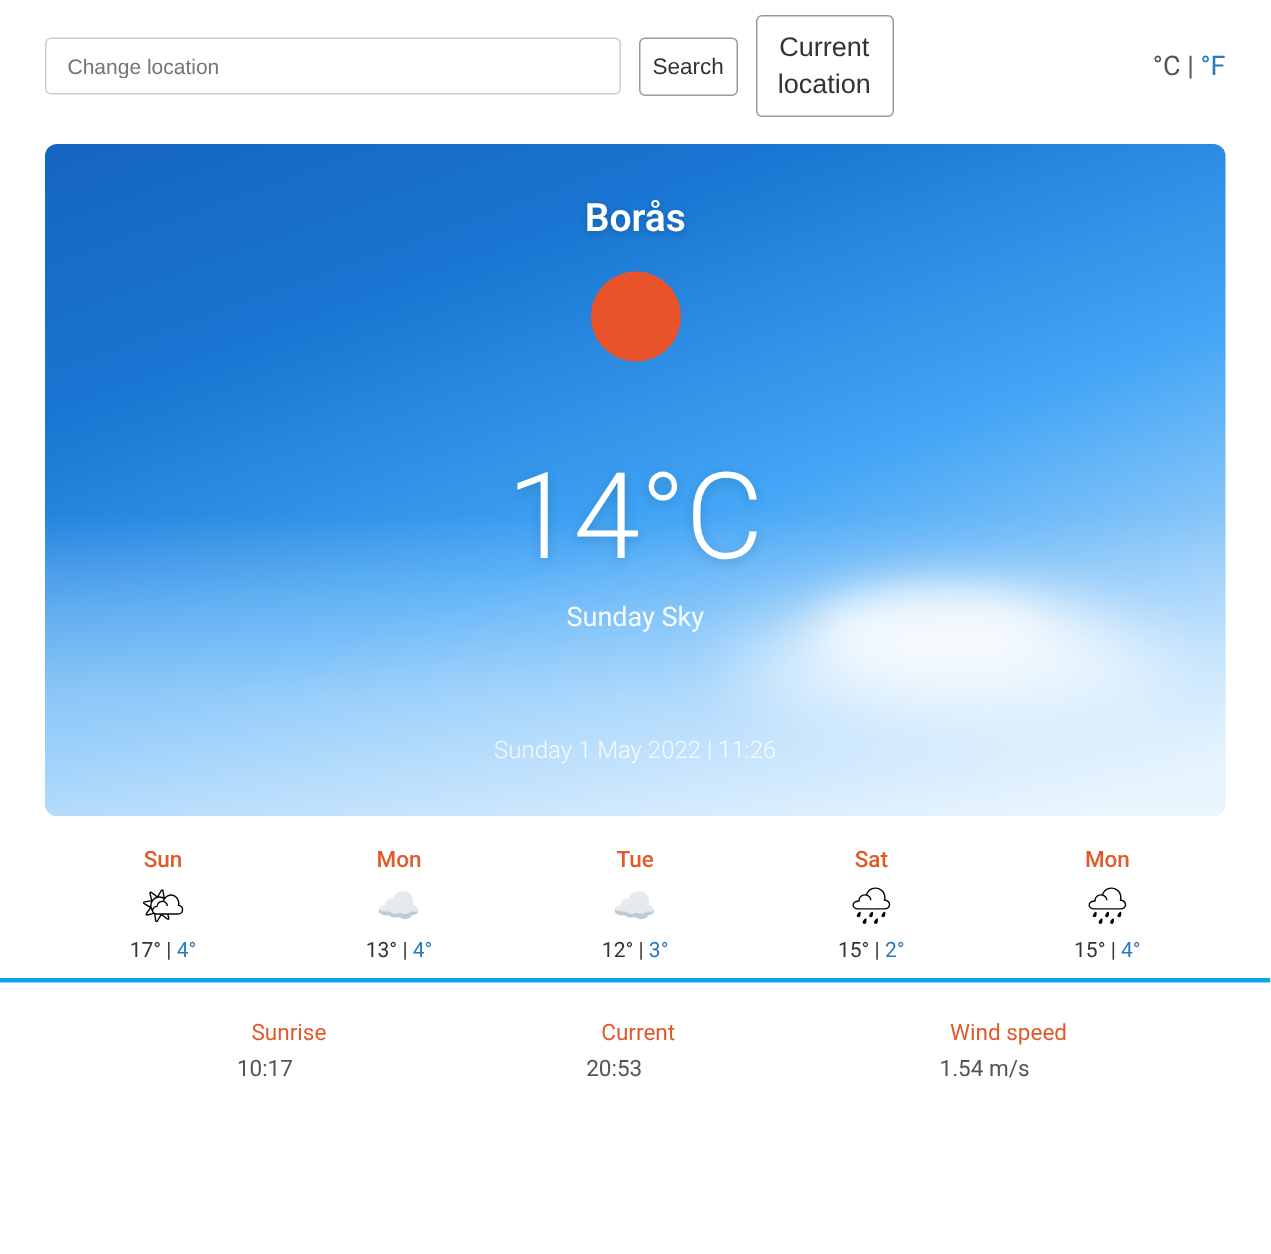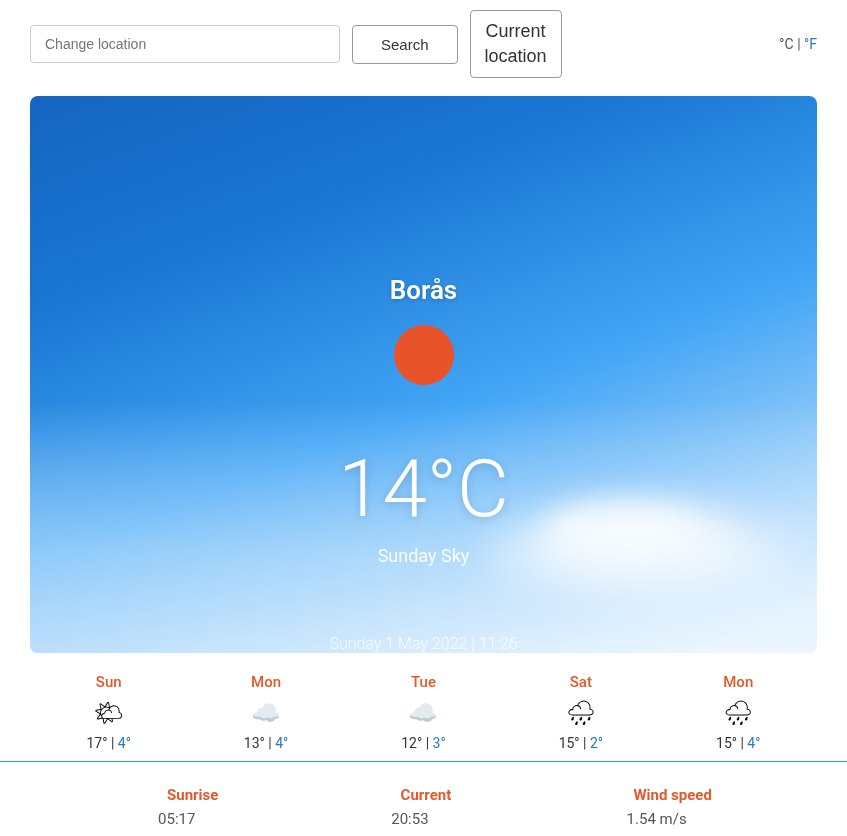--- a/index.html
+++ b/index.html
@@ -16,66 +16,66 @@
       align-items: center;
       padding: 10px 30px;
       gap: 12px;
     }
     .location-input {
       border: 1px solid #ccc;
       border-radius: 4px;
       padding: 10px 14px;
       font-size: 14px;
       color: #2979c0;
-      width: 310px;
+      width: 384px;
       outline: none;
       cursor: text;
     }
     .search-btn {
       border: 1px solid #999;
       border-radius: 4px;
       background: #fff;
-      padding: 10px 28px;
+      padding: 10px 8px;
       font-size: 15px;
       cursor: pointer;
       color: #333;
     }
     .current-location-btn {
       border: 1px solid #999;
       border-radius: 4px;
       background: #fff;
       padding: 8px 14px;
       font-size: 18px;
       cursor: pointer;
       color: #333;
       line-height: 1.4;
       text-align: center;
     }
     .unit-toggle {
       margin-left: auto;
-      font-size: 14px;
+      font-size: 18px;
       color: #555;
     }
     .unit-toggle a {
       color: #2979c0;
       text-decoration: none;
     }
 
     
     .weather-card {
       margin: 8px 30px 0;
       border-radius: 8px;
       overflow: hidden;
       position: relative;
-      height: 557px;
+      height: 448px;
       background: linear-gradient(160deg, #1565c0 0%, #1976d2 25%, #42a5f5 55%, #90caf9 75%, #bbdefb 85%, #e3f2fd 95%);
       display: flex;
       flex-direction: column;
       align-items: center;
-      justify-content: flex-end;
+      justify-content: center;
     }
 
     
     .cloud-bg {
       position: absolute;
       bottom: 0;
       left: 0;
       right: 0;
       height: 45%;
       background: linear-gradient(180deg, transparent 0%, rgba(200,230,255,0.3) 30%, rgba(220,240,255,0.5) 60%, rgba(240,248,255,0.6) 100%);
@@ -135,21 +135,21 @@
       opacity: 0.85;
       font-weight: 300;
       margin-top: 48px;
     }
 
     
     .forecast {
       display: flex;
       justify-content: space-around;
       padding: 20px 30px 10px;
-      border-bottom: 1px solid #0ea5e9;
+      border-bottom: 3px solid #0ea5e9;
     }
 
     .forecast-day {
       display: flex;
       flex-direction: column;
       align-items: center;
       gap: 6px;
       min-width: 80px;
     }
 
@@ -186,21 +186,21 @@
     .info-item {
       display: flex;
       flex-direction: column;
       align-items: center;
       gap: 6px;
     }
 
     .info-label {
       font-size: 15px;
       color: #e05a2b;
-      font-weight: 700;
+      font-weight: 400;
       margin-left: 32px;
     }
 
     .info-value {
       font-size: 15px;
       color: #555;
     }
   </style>
 </head>
 <body>
@@ -256,21 +256,21 @@
     <div class="forecast-day">
       <span class="day-label">Mon</span>
       <span class="forecast-icon">🌧</span>
       <span class="forecast-temps">15° | <span class="low">4°</span></span>
     </div>
   </div>
 
 <div class="info-row">
   <div class="info-item">
     <span class="info-label">Sunrise</span>
-    <span class="info-value">05:17</span>
+    <span class="info-value">10:17</span>
   </div>
   <div class="info-item">
     <span class="info-label">Current</span>
     <span class="info-value">20:53</span>
   </div>
   <div class="info-item">
     <span class="info-label">Wind speed</span>
     <span class="info-value">1.54 m/s</span>
   </div>
 </div>

